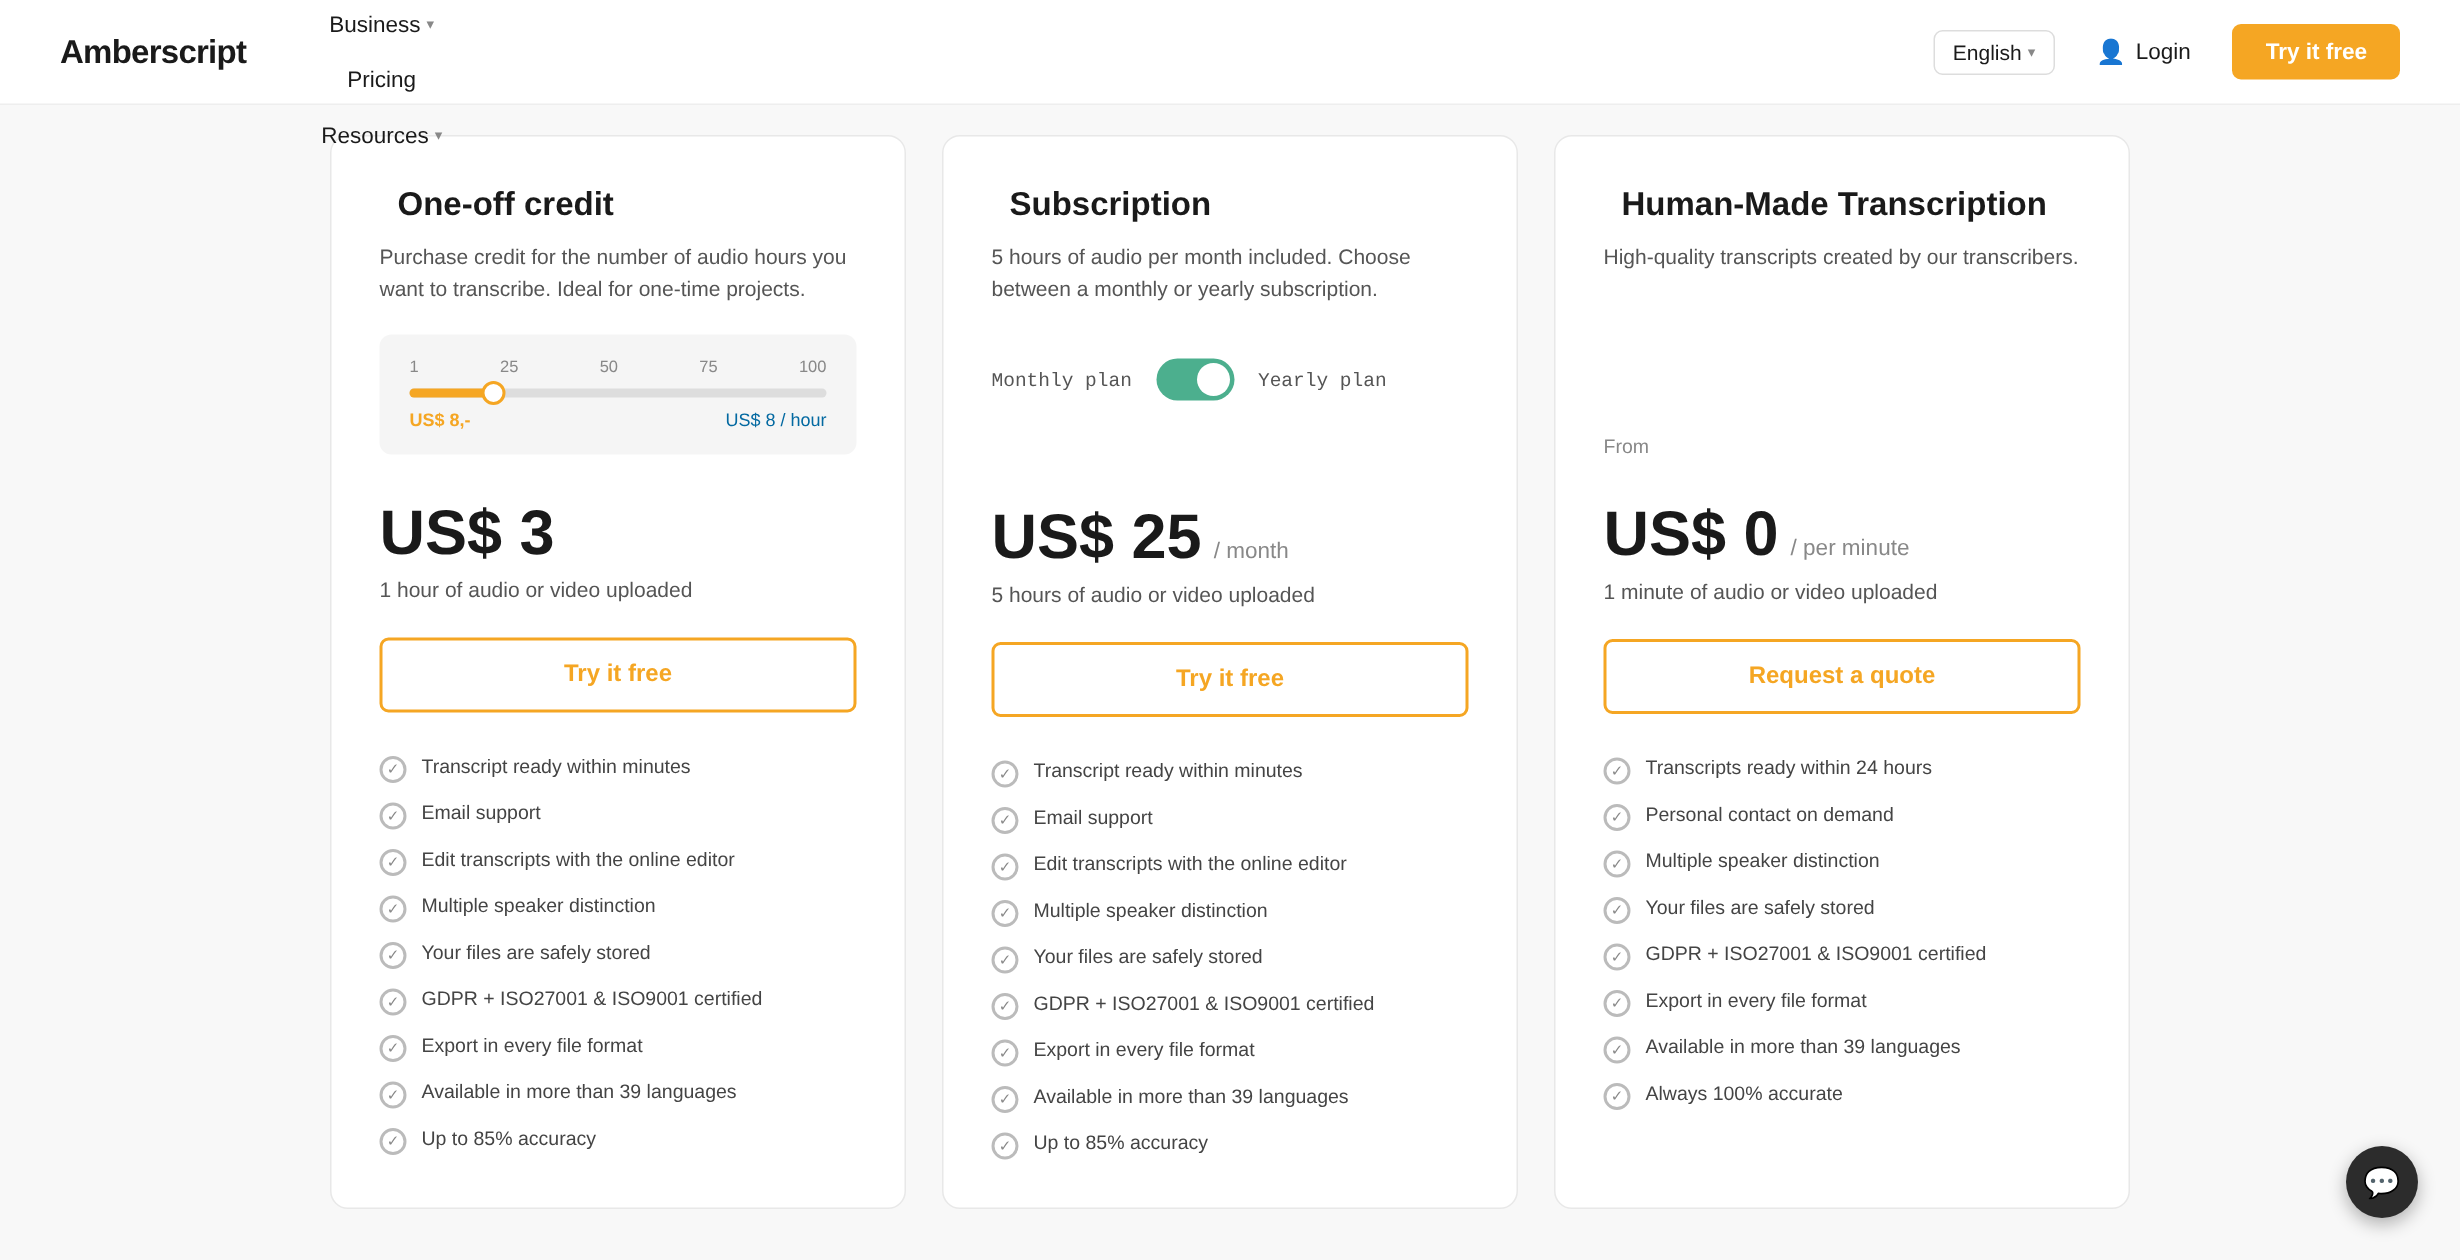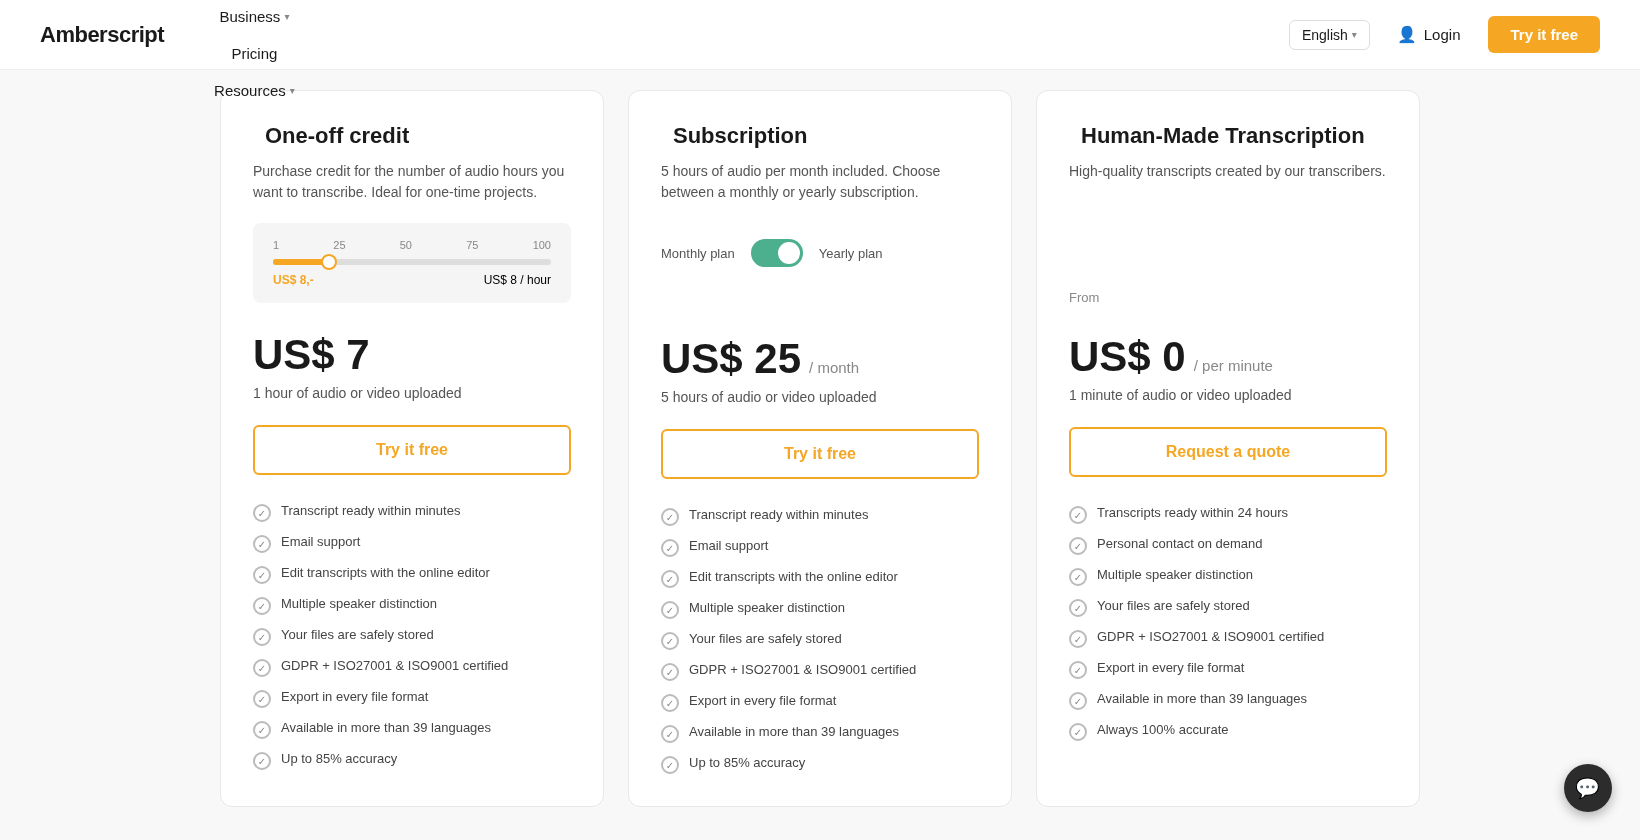--- a/index.html
+++ b/index.html
@@ -60,24 +60,24 @@
     .slider-ticks { display: flex; justify-content: space-between; font-size: 11px; color: #888; margin-bottom: 8px; }
     .slider-track { position: relative; height: 6px; background: #ddd; border-radius: 3px; margin-bottom: 8px; }
     .slider-fill { position: absolute; left: 0; top: 0; width: 20%; height: 100%; background: #f5a623; border-radius: 3px; }
     .slider-thumb {
       position: absolute; top: 50%; transform: translateY(-50%);
       left: calc(20% - 8px); width: 16px; height: 16px;
       background: #fff; border: 2px solid #f5a623; border-radius: 50%;
     }
     .slider-labels { display: flex; justify-content: space-between; font-size: 12px; gap: 35px; }
     .slider-price { color: #f5a623; font-weight: 600; }
-    .slider-unit { color: #000000; }
-
-    
-    .toggle-container { display: flex; align-items: center; gap: 16px; margin-bottom: 20px; padding: 16px 0; }
+    .slider-unit { color: #0369a1; }
+
+    
+    .toggle-container { display: flex; align-items: center; gap: 16px; margin-bottom: 20px; padding: 16px 0; font-family: Liberation Mono, monospace; }
     .toggle-label { font-size: 13px; color: #555; }
     .toggle-switch {
       position: relative; width: 52px; height: 28px;
       background: #4caf8e; border-radius: 14px; cursor: pointer;
     }
     .toggle-knob {
       position: absolute; top: 3px; right: 3px;
       width: 22px; height: 22px; background: #fff; border-radius: 50%;
     }
 
@@ -175,21 +175,21 @@
           <div class="slider-thumb"></div>
         </div>
         <div class="slider-labels">
           <span class="slider-price">US$ 8,-</span>
           <span class="slider-unit">US$ 8 / hour</span>
         </div>
       </div>
 
       <div class="price-block">
         <div class="price-row">
-          <span class="price-main">US$ 7</span>
+          <span class="price-main">US$ 3</span>
         </div>
         <p class="price-desc">1 hour of audio or video uploaded</p>
       </div>
 
       <button class="cta-btn">Try it free</button>
 
       <ul class="features-list">
         <li class="feature-item">
             <span class="check-icon">✓</span>
             <span>Transcript ready within minutes</span>

